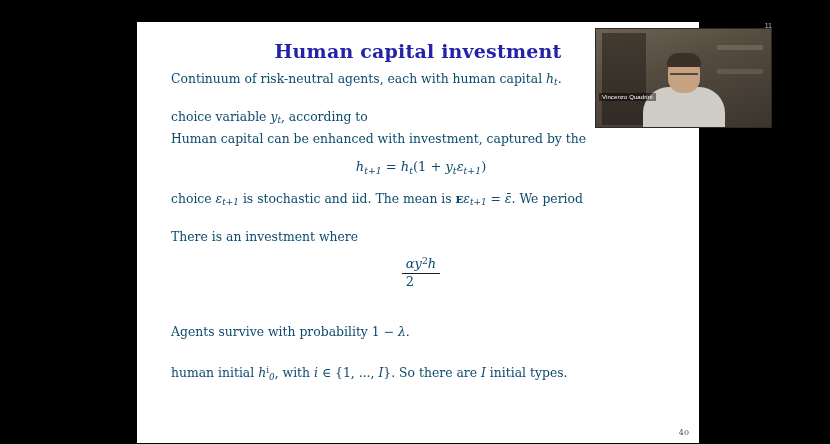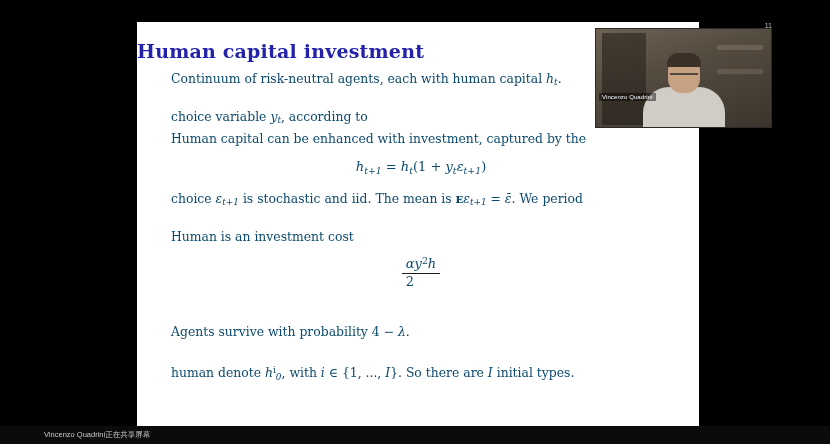--- a/index.html
+++ b/index.html
@@ -36,20 +36,21 @@
     background: #ffffff;
     color: #1a1a1a;
     font-family: "DejaVu Serif", serif;
     overflow: hidden;
   }
   .slide-title {
     position: absolute;
     left: 0;
     top: 18px;
     width: 562px;
+    text-align: center;
     color: #2222aa;
     font-size: 19px;
     font-weight: bold;
     letter-spacing: 0.2px;
     font-family: "DejaVu Serif", serif;
   }
   .body {
     position: absolute;
     left: 34px;
     top: 48px;
@@ -272,56 +273,53 @@
         <i>h</i><span class="sub">t+1</span> = <i>h</i><span class="sub">t</span>(1 + <i>y</i><span class="sub">t</span><i>ε</i><span class="sub">t+1</span>)
       </div>
 
       <div class="para">
         <span>choice </span><i>ε</i><span class="sub">t+1</span><span> is stochastic and iid.  The mean is </span><span class="bb">ᴇ</span><i>ε</i><span class="sub">t+1</span><span> = </span><i>ε̄</i><span>.  We period</span>
       </div>
 
       <div class="spacer-md"></div>
 
       <div class="para">
-        <span>Human is an investment cost</span>
+        <span>There is an investment where</span>
       </div>
 
       <div class="eq">
         <span class="frac">
           <span class="num"><i>αy</i><span class="sup">2</span><i>h</i></span>
           <span class="den">2</span>
         </span>
       </div>
 
       <div class="spacer-lg"></div>
 
       <div class="para">
-        <span>Agents survive with probability 4 − </span><i>λ</i><span>.</span>
+        <span>Agents survive with probability 1 − </span><i>λ</i><span>.</span>
       </div>
 
       <div class="spacer-lg"></div>
 
       <div class="para">
-        <span>human denote </span><i>h</i><span class="sup">i</span><span class="sub">0</span><span>, with </span><i>i</i><span> ∈ {1, ..., </span><i>I</i><span>}.  So there are </span><i>I</i><span> initial types.</span>
+        <span>human initial </span><i>h</i><span class="sup">i</span><span class="sub">0</span><span>, with </span><i>i</i><span> ∈ {1, ..., </span><i>I</i><span>}.  So there are </span><i>I</i><span> initial types.</span>
       </div>
 
     </div>
 
     <div class="page-num">40</div>
   </div>
 
   <div class="webcam-badge">11</div>
   <div class="webcam">
     <div class="bg-wall"></div>
     <div class="door"></div>
     <div class="shelf"></div>
     <div class="shelf2"></div>
     <div class="person-body"></div>
     <div class="person-head"></div>
     <div class="glasses"></div>
     <div class="hair"></div>
     <div class="name-tag">Vincenzo Quadrini</div>
   </div>
 
-  <div class="status-bar">
-    <div class="status-text">Vincenzo Quadrini正在共享屏幕</div>
-  </div>
 </div>
 
 </body></html>

